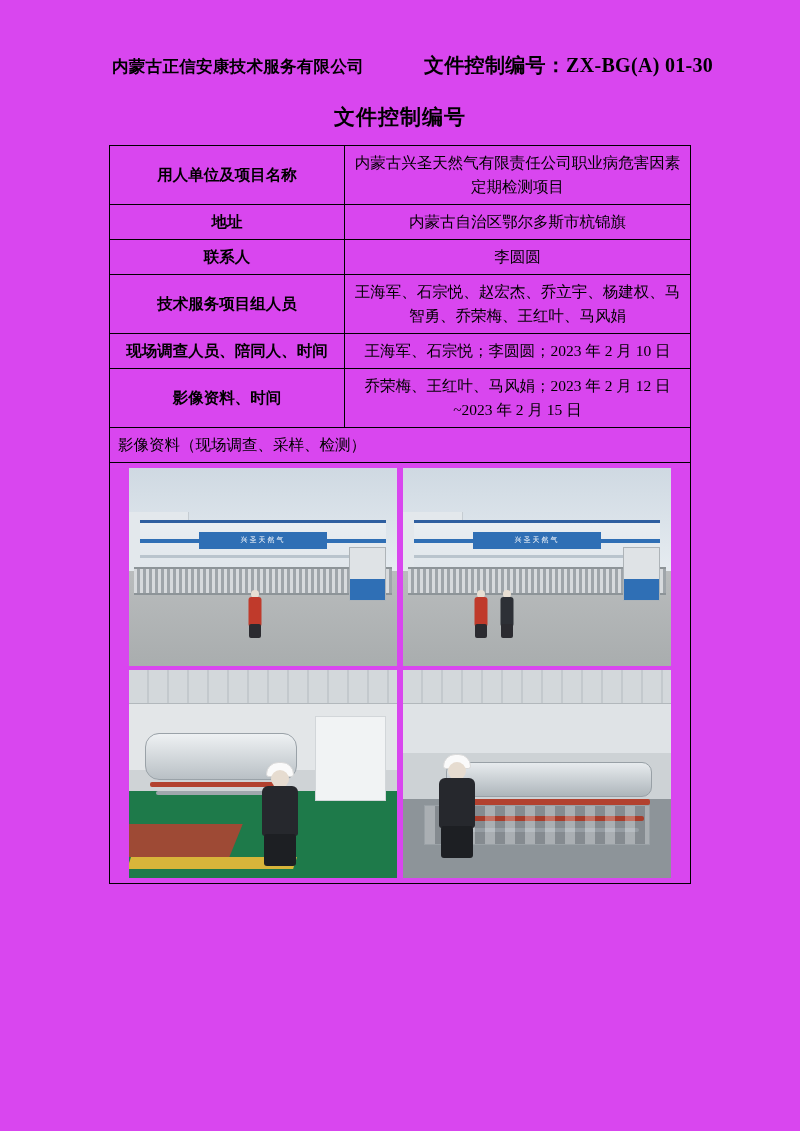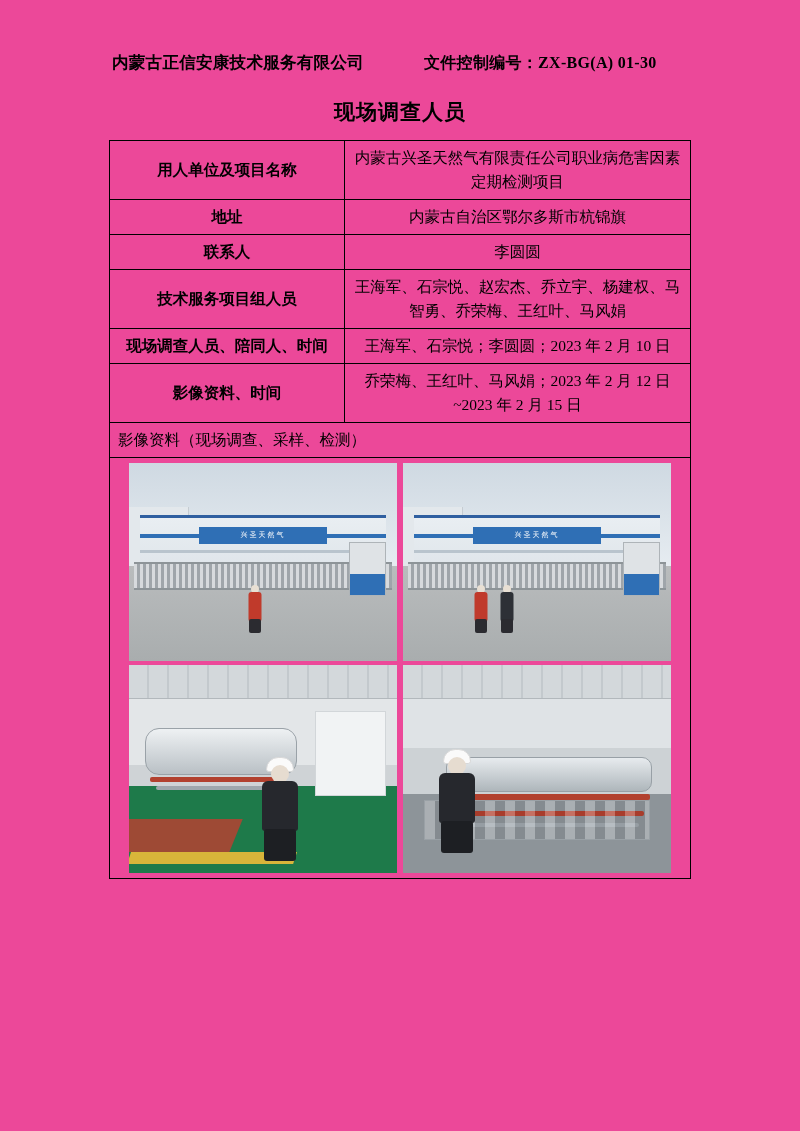--- a/index.html
+++ b/index.html
@@ -6,21 +6,21 @@
     margin: 0;
     padding: 0;
     background: #d8d8d8;
   }
   body {
     font-family: "Liberation Serif", "DejaVu Serif", serif;
   }
   .page {
     width: 800px;
     height: 1131px;
-    background: #ec4899;
+    background: #d946ef;
     margin: 0 auto;
     position: relative;
     box-sizing: border-box;
     padding: 52px 60px 0 60px;
   }
   .header-row {
     display: flex;
     align-items: baseline;
     justify-content: flex-start;
     font-weight: bold;
@@ -28,21 +28,21 @@
     letter-spacing: 0.3px;
     color: #000;
     padding-left: 52px;
   }
   .header-company {
     white-space: nowrap;
   }
   .header-docno {
     margin-left: 60px;
     white-space: nowrap;
-    font-size: 16px;
+    font-size: 20px;
   }
   .doc-title {
     text-align: center;
     font-weight: bold;
     font-size: 21px;
     margin-top: 24px;
     margin-bottom: 14px;
     letter-spacing: 1px;
   }
   table.main {
@@ -236,21 +236,21 @@
 </head>
 <body>
 
 <div class="page">
 
   <div class="header-row">
     <span class="header-company">内蒙古正信安康技术服务有限公司</span>
     <span class="header-docno"><span>文件控制编号：</span><span>ZX-BG(A) 01-30</span></span>
   </div>
 
-  <div class="doc-title">现场调查人员</div>
+  <div class="doc-title">文件控制编号</div>
 
   <table class="main">
     <tbody>
       <tr>
         <td class="label">用人单位及项目名称</td>
         <td class="value center">内蒙古兴圣天然气有限责任公司职业病危害因素定期检测项目</td>
       </tr>
       <tr>
         <td class="label">地址</td>
         <td class="value center">内蒙古自治区鄂尔多斯市杭锦旗</td>

